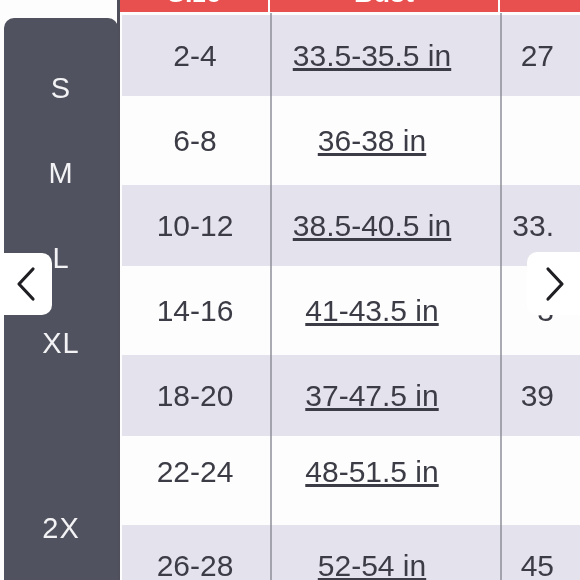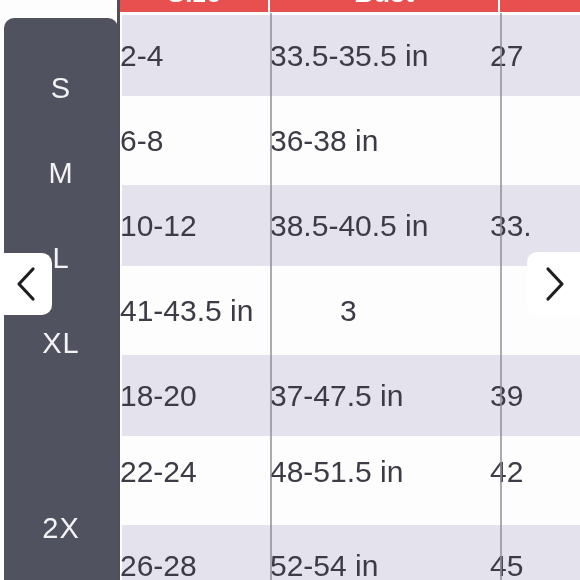--- a/index.html
+++ b/index.html
@@ -82,31 +82,31 @@
     right: 0;
     top: 2px;
     bottom: 2px;
     background: #e4e2ec;
   }
   .row .cell {
     position: relative;
     z-index: 2;
     height: 85px;
     line-height: 85px;
-    text-align: left;
+    text-align: center;
     font-size: 30px;
     color: #3c3c46;
     white-space: nowrap;
     overflow: hidden;
   }
   .row .cell.c1 { width: 150px; }
-  .row .cell.c2 { width: 204px; }
+  .row .cell.c2 { width: 204px; text-decoration: underline; }
   .row .cell.c3 {
     width: 80px;
-    text-align: left;
+    text-align: right;
     padding-left: 16px;
     box-sizing: border-box;
   }
 
   
   .vdiv {
     position: absolute;
     top: 0;
     bottom: 0;
     width: 2px;
@@ -212,35 +212,35 @@
       </div>
 
       <div class="row shaded" style="top:170px">
         <div class="band"></div>
         <div class="cell c1">10-12</div>
         <div class="cell c2">38.5-40.5 in</div>
         <div class="cell c3">33.</div>
       </div>
 
       <div class="row" style="top:255px">
+        <div class="cell c1">14-16</div>
         <div class="cell c2">41-43.5 in</div>
         <div class="cell c3">3</div>
       </div>
 
       <div class="row shaded" style="top:340px">
         <div class="band"></div>
         <div class="cell c1">18-20</div>
         <div class="cell c2">37-47.5 in</div>
         <div class="cell c3">39</div>
       </div>
 
       <div class="row" style="top:416px">
         <div class="cell c1">22-24</div>
         <div class="cell c2">48-51.5 in</div>
-        <div class="cell c3">42</div>
       </div>
 
       <div class="row shaded" style="top:510px">
         <div class="band"></div>
         <div class="cell c1">26-28</div>
         <div class="cell c2">52-54 in</div>
         <div class="cell c3">45</div>
       </div>
 
       <div class="vdiv v1"></div>

